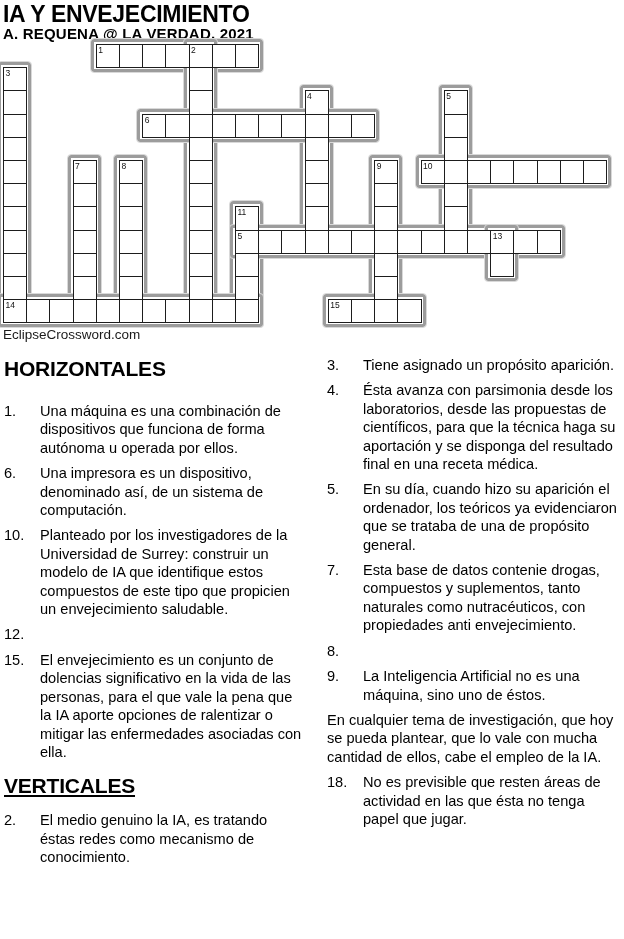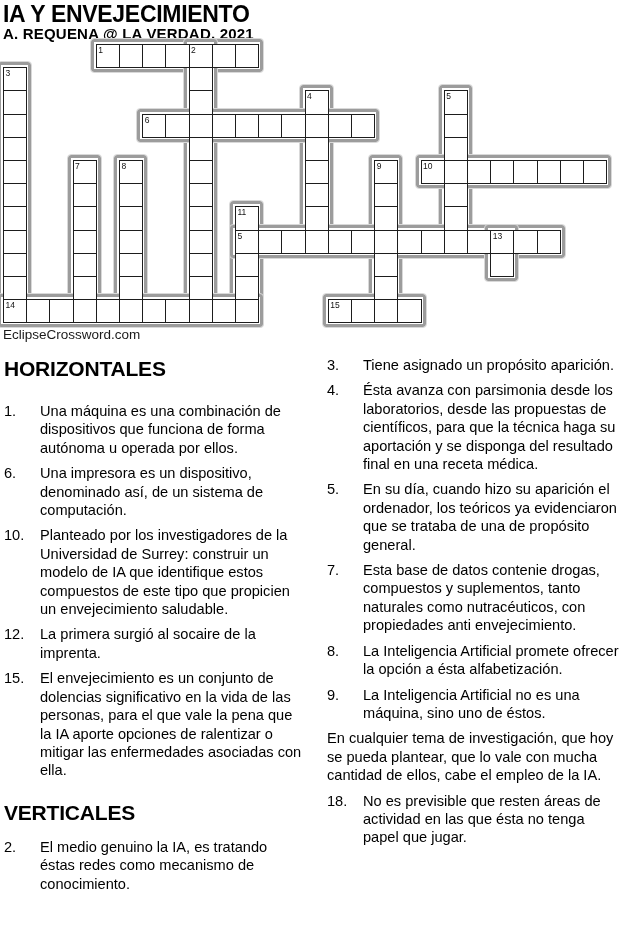--- a/index.html
+++ b/index.html
@@ -15,21 +15,21 @@
   .word-box{position:absolute;background:#fff;border:3px solid #9c9c9c;outline:1px solid #d9d9d9;border-radius:3px;box-sizing:border-box;}
   .cell{position:absolute;background:#fff;border:1px solid #1d1d1d;box-sizing:border-box;}
   .cell-num{position:absolute;font-size:8.5px;line-height:1;padding:2px 0 0 2.5px;color:#111;}
   .credit{position:absolute;left:3px;top:327px;font-size:13.5px;color:#1a1a1a;}
 
   
   .clue-col{position:absolute;top:356px;}
   .clue-col.left{left:4px;width:302px;}
   .clue-col.right{left:327px;width:296px;}
   .clue-heading{font-size:21px;font-weight:bold;margin:0 0 21px 0;line-height:25px;letter-spacing:-0.2px;}
-  .clue-heading.spaced{margin-top:20px;margin-bottom:13px;}
+  .clue-heading.spaced{margin-top:12px;margin-bottom:13px;text-decoration:underline;}
   .clue{display:flex;margin:0 0 7px 0;font-size:14.6px;line-height:18.4px;}
   .clue .num{flex:0 0 36px;}
   .clue .txt{flex:1 1 auto;}
 </style>
 </head>
 <body>
 
 <div class="page">
   <div class="title">IA Y ENVEJECIMIENTO</div>
   <div class="subtitle">A. REQUENA @ LA VERDAD, 2021</div>
@@ -197,21 +197,20 @@
       <div class="clue">
         <span class="num">6.</span>
         <span class="txt">Una impresora es un dispositivo, denominado así, de un sistema de computación.</span>
       </div>
       <div class="clue">
         <span class="num">10.</span>
         <span class="txt">Planteado por los investigadores de la Universidad de Surrey: construir un modelo de IA que identifique estos compuestos de este tipo que propicien un envejecimiento saludable.</span>
       </div>
       <div class="clue">
         <span class="num">12.</span>
-        <span class="txt">La primera surgió al socaire de la imprenta.</span>
       </div>
       <div class="clue">
         <span class="num">15.</span>
         <span class="txt">El envejecimiento es un conjunto de dolencias significativo en la vida de las personas, para el que vale la pena que la IA aporte opciones de ralentizar o mitigar las enfermedades asociadas con ella.</span>
       </div>
       <div class="clue-heading spaced">VERTICALES</div>
       <div class="clue">
         <span class="num">2.</span>
         <span class="txt">El medio genuino la IA, es tratando éstas redes como mecanismo de conocimiento.</span>
       </div>
@@ -228,21 +227,20 @@
       <div class="clue">
         <span class="num">5.</span>
         <span class="txt">En su día, cuando hizo su aparición el ordenador, los teóricos ya evidenciaron que se trataba de una de propósito general.</span>
       </div>
       <div class="clue">
         <span class="num">7.</span>
         <span class="txt">Esta base de datos contenie drogas, compuestos y suplementos, tanto naturales como nutracéuticos, con propiedades anti envejecimiento.</span>
       </div>
       <div class="clue">
         <span class="num">8.</span>
-        <span class="txt">La Inteligencia Artificial promete ofrecer la opción a ésta alfabetización.</span>
       </div>
       <div class="clue">
         <span class="num">9.</span>
         <span class="txt">La Inteligencia Artificial no es una máquina, sino uno de éstos.</span>
       </div>
       <div class="clue">
         <span class="txt">En cualquier tema de investigación, que hoy se pueda plantear, que lo vale con mucha cantidad de ellos, cabe el empleo de la IA.</span>
       </div>
       <div class="clue">
         <span class="num">18.</span>

